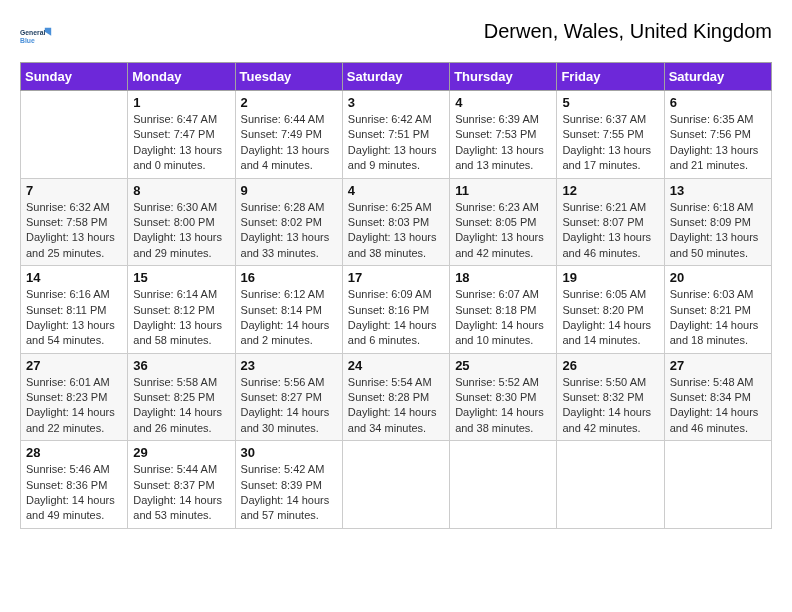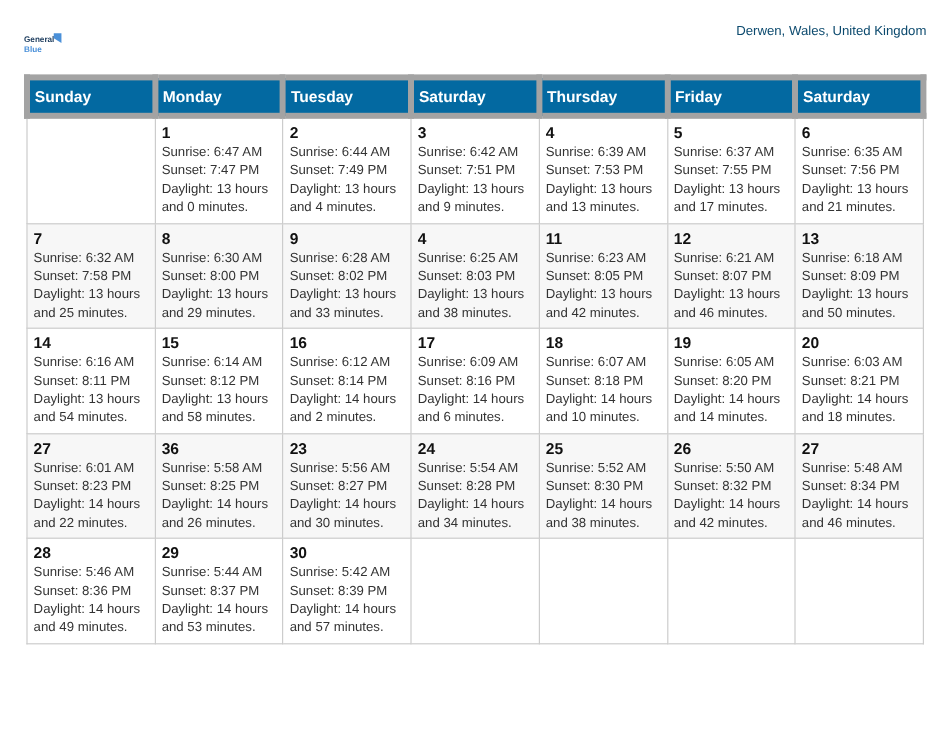--- a/index.html
+++ b/index.html
@@ -27,37 +27,37 @@
     }
     .title-area {
       text-align: right;
     }
     .main-title {
       font-size: 36px;
       font-weight: bold;
       color: #1a1a2e;
     }
     .subtitle {
-      font-size: 11px;
-      color: #0c4a6e;
+      font-size: 20px;
+      color: #000000;
       font-weight: normal;
     }
     .calendar {
       width: 100%;
       border-collapse: collapse;
       font-size: 11px;
     }
     .calendar thead tr th {
-      background-color: #0369a1;
+      background-color: #6d28d9;
       color: #fff;
       padding: 6px 4px;
       text-align: left;
       font-size: 13px;
       font-weight: bold;
-      border: 5px solid #a3a3a3;
+      border: 1px solid #a3a3a3;
     }
     .calendar tbody tr td {
       border: 1px solid #ccc;
       padding: 4px 5px;
       vertical-align: top;
       width: calc(100% / 7);
       min-height: 80px;
       background: #fff;
     }
     .calendar tbody tr:nth-child(even) td {

